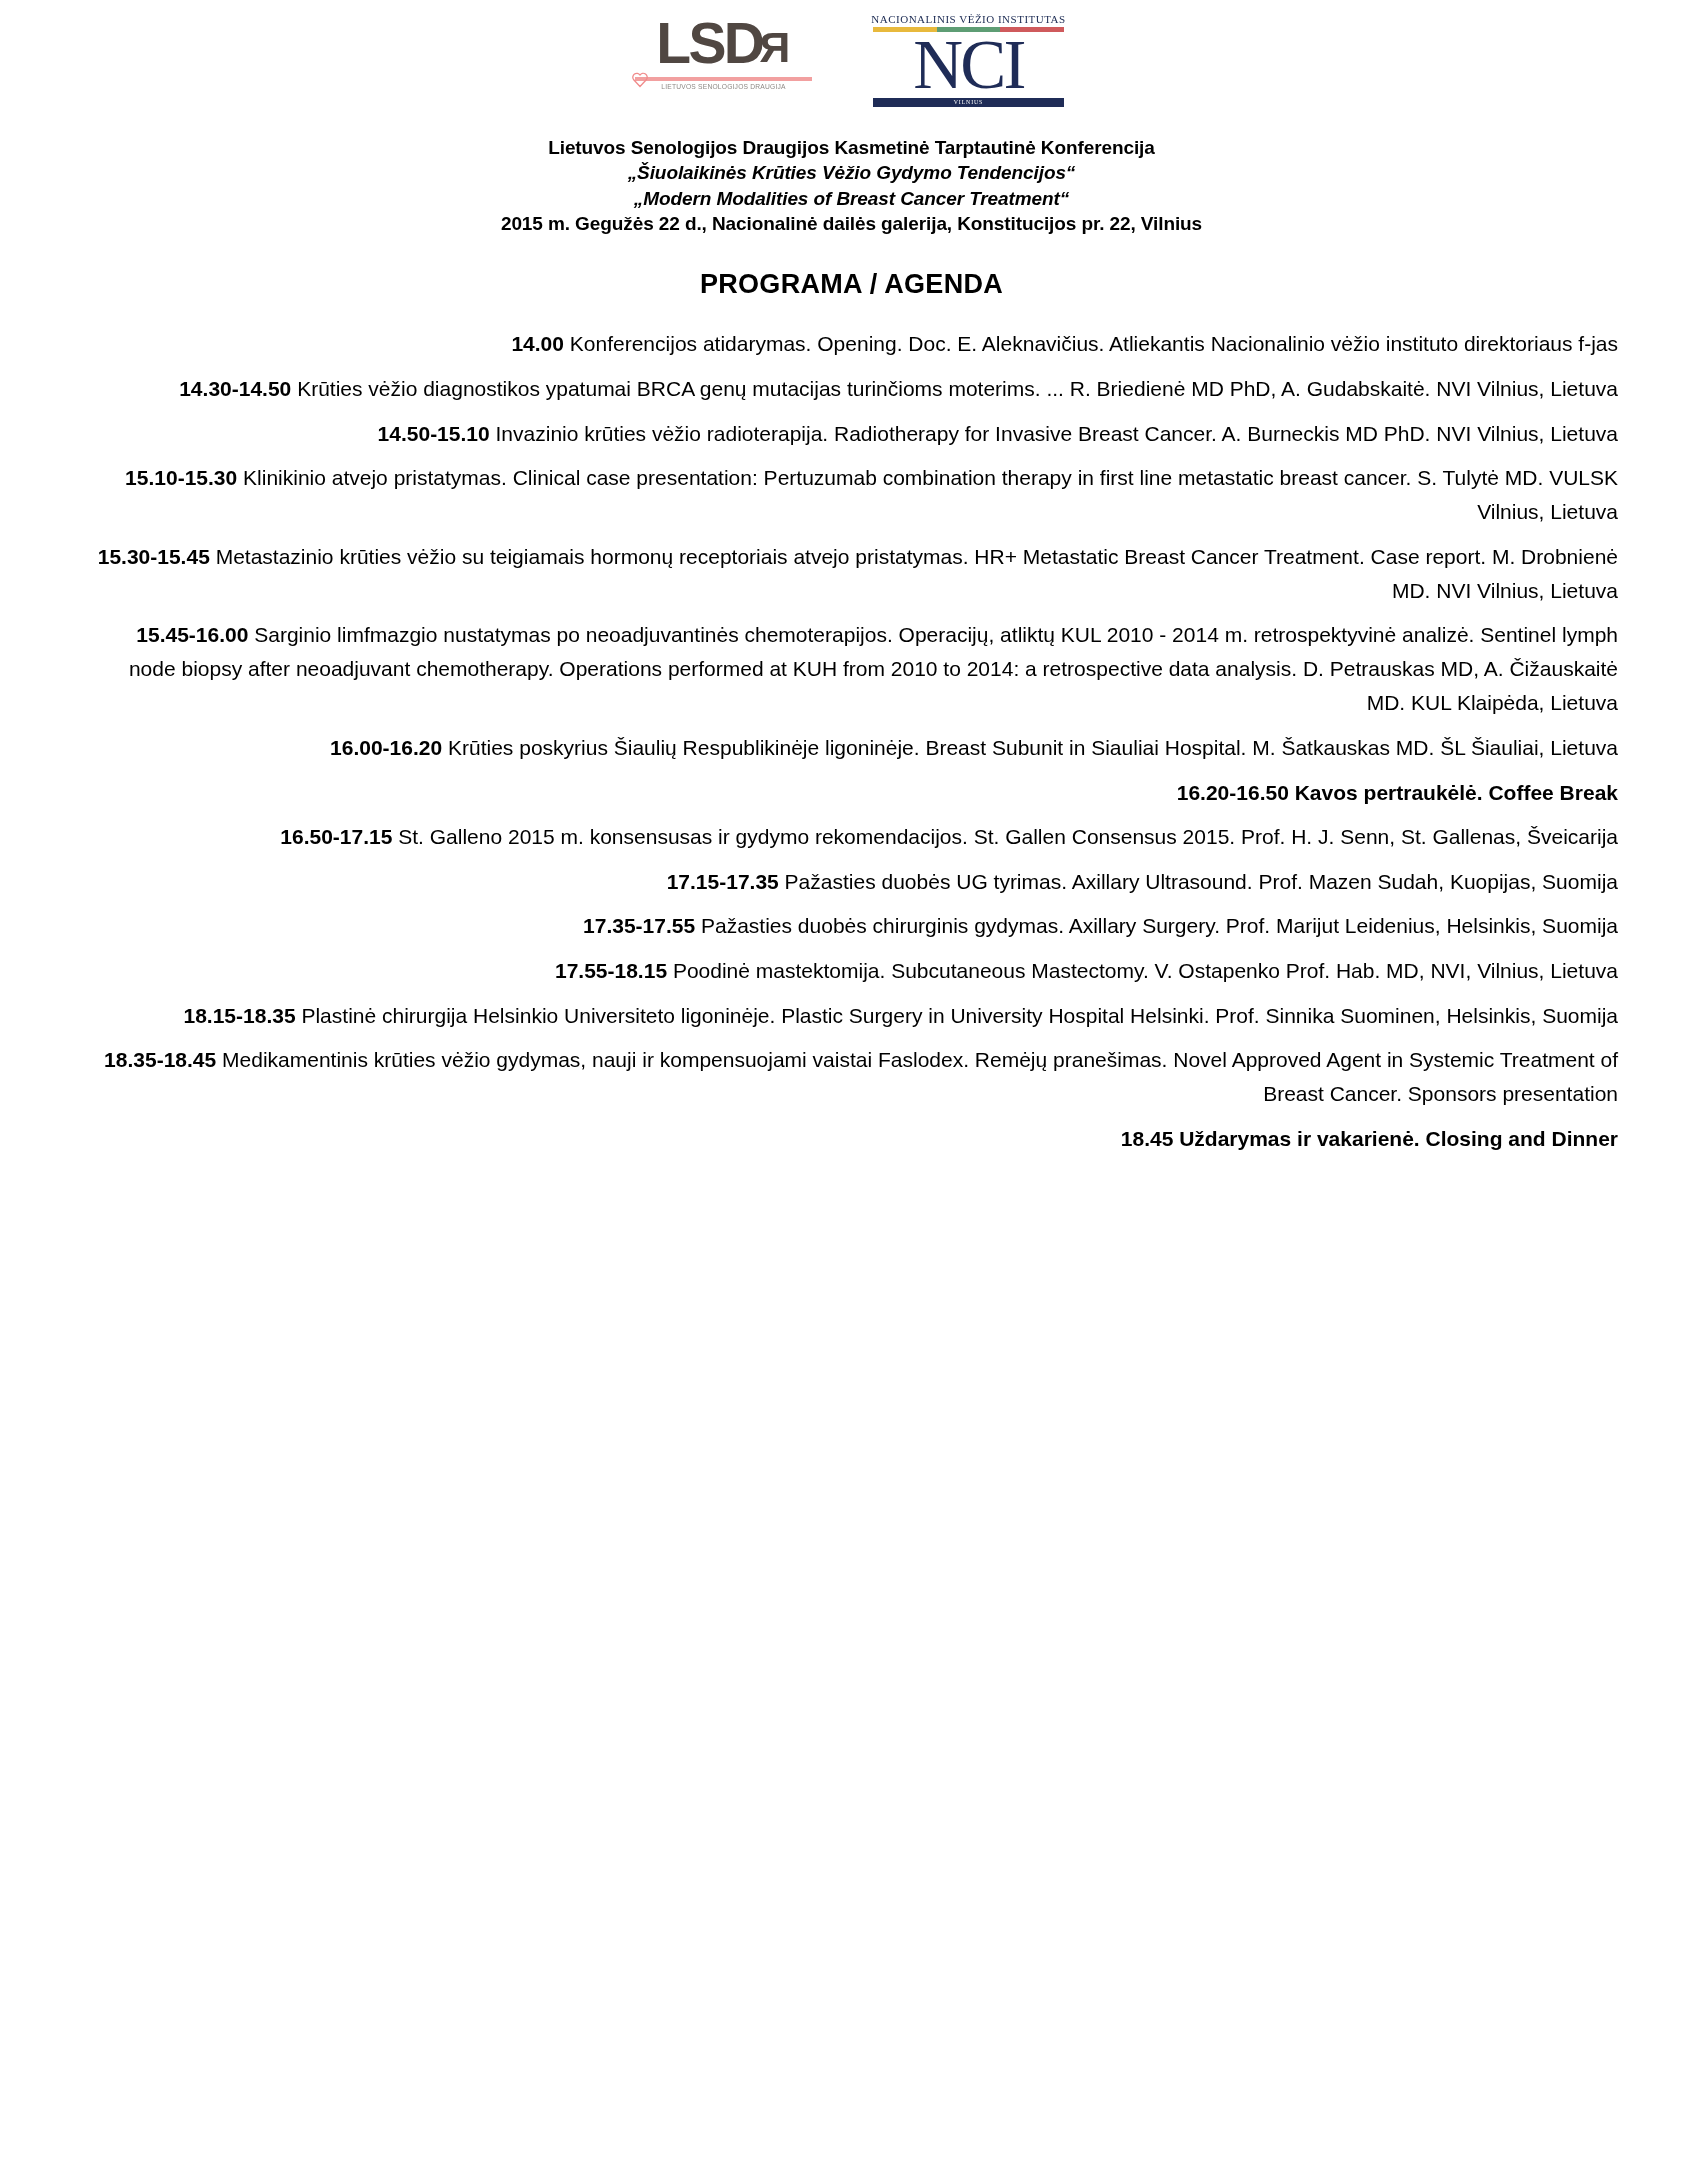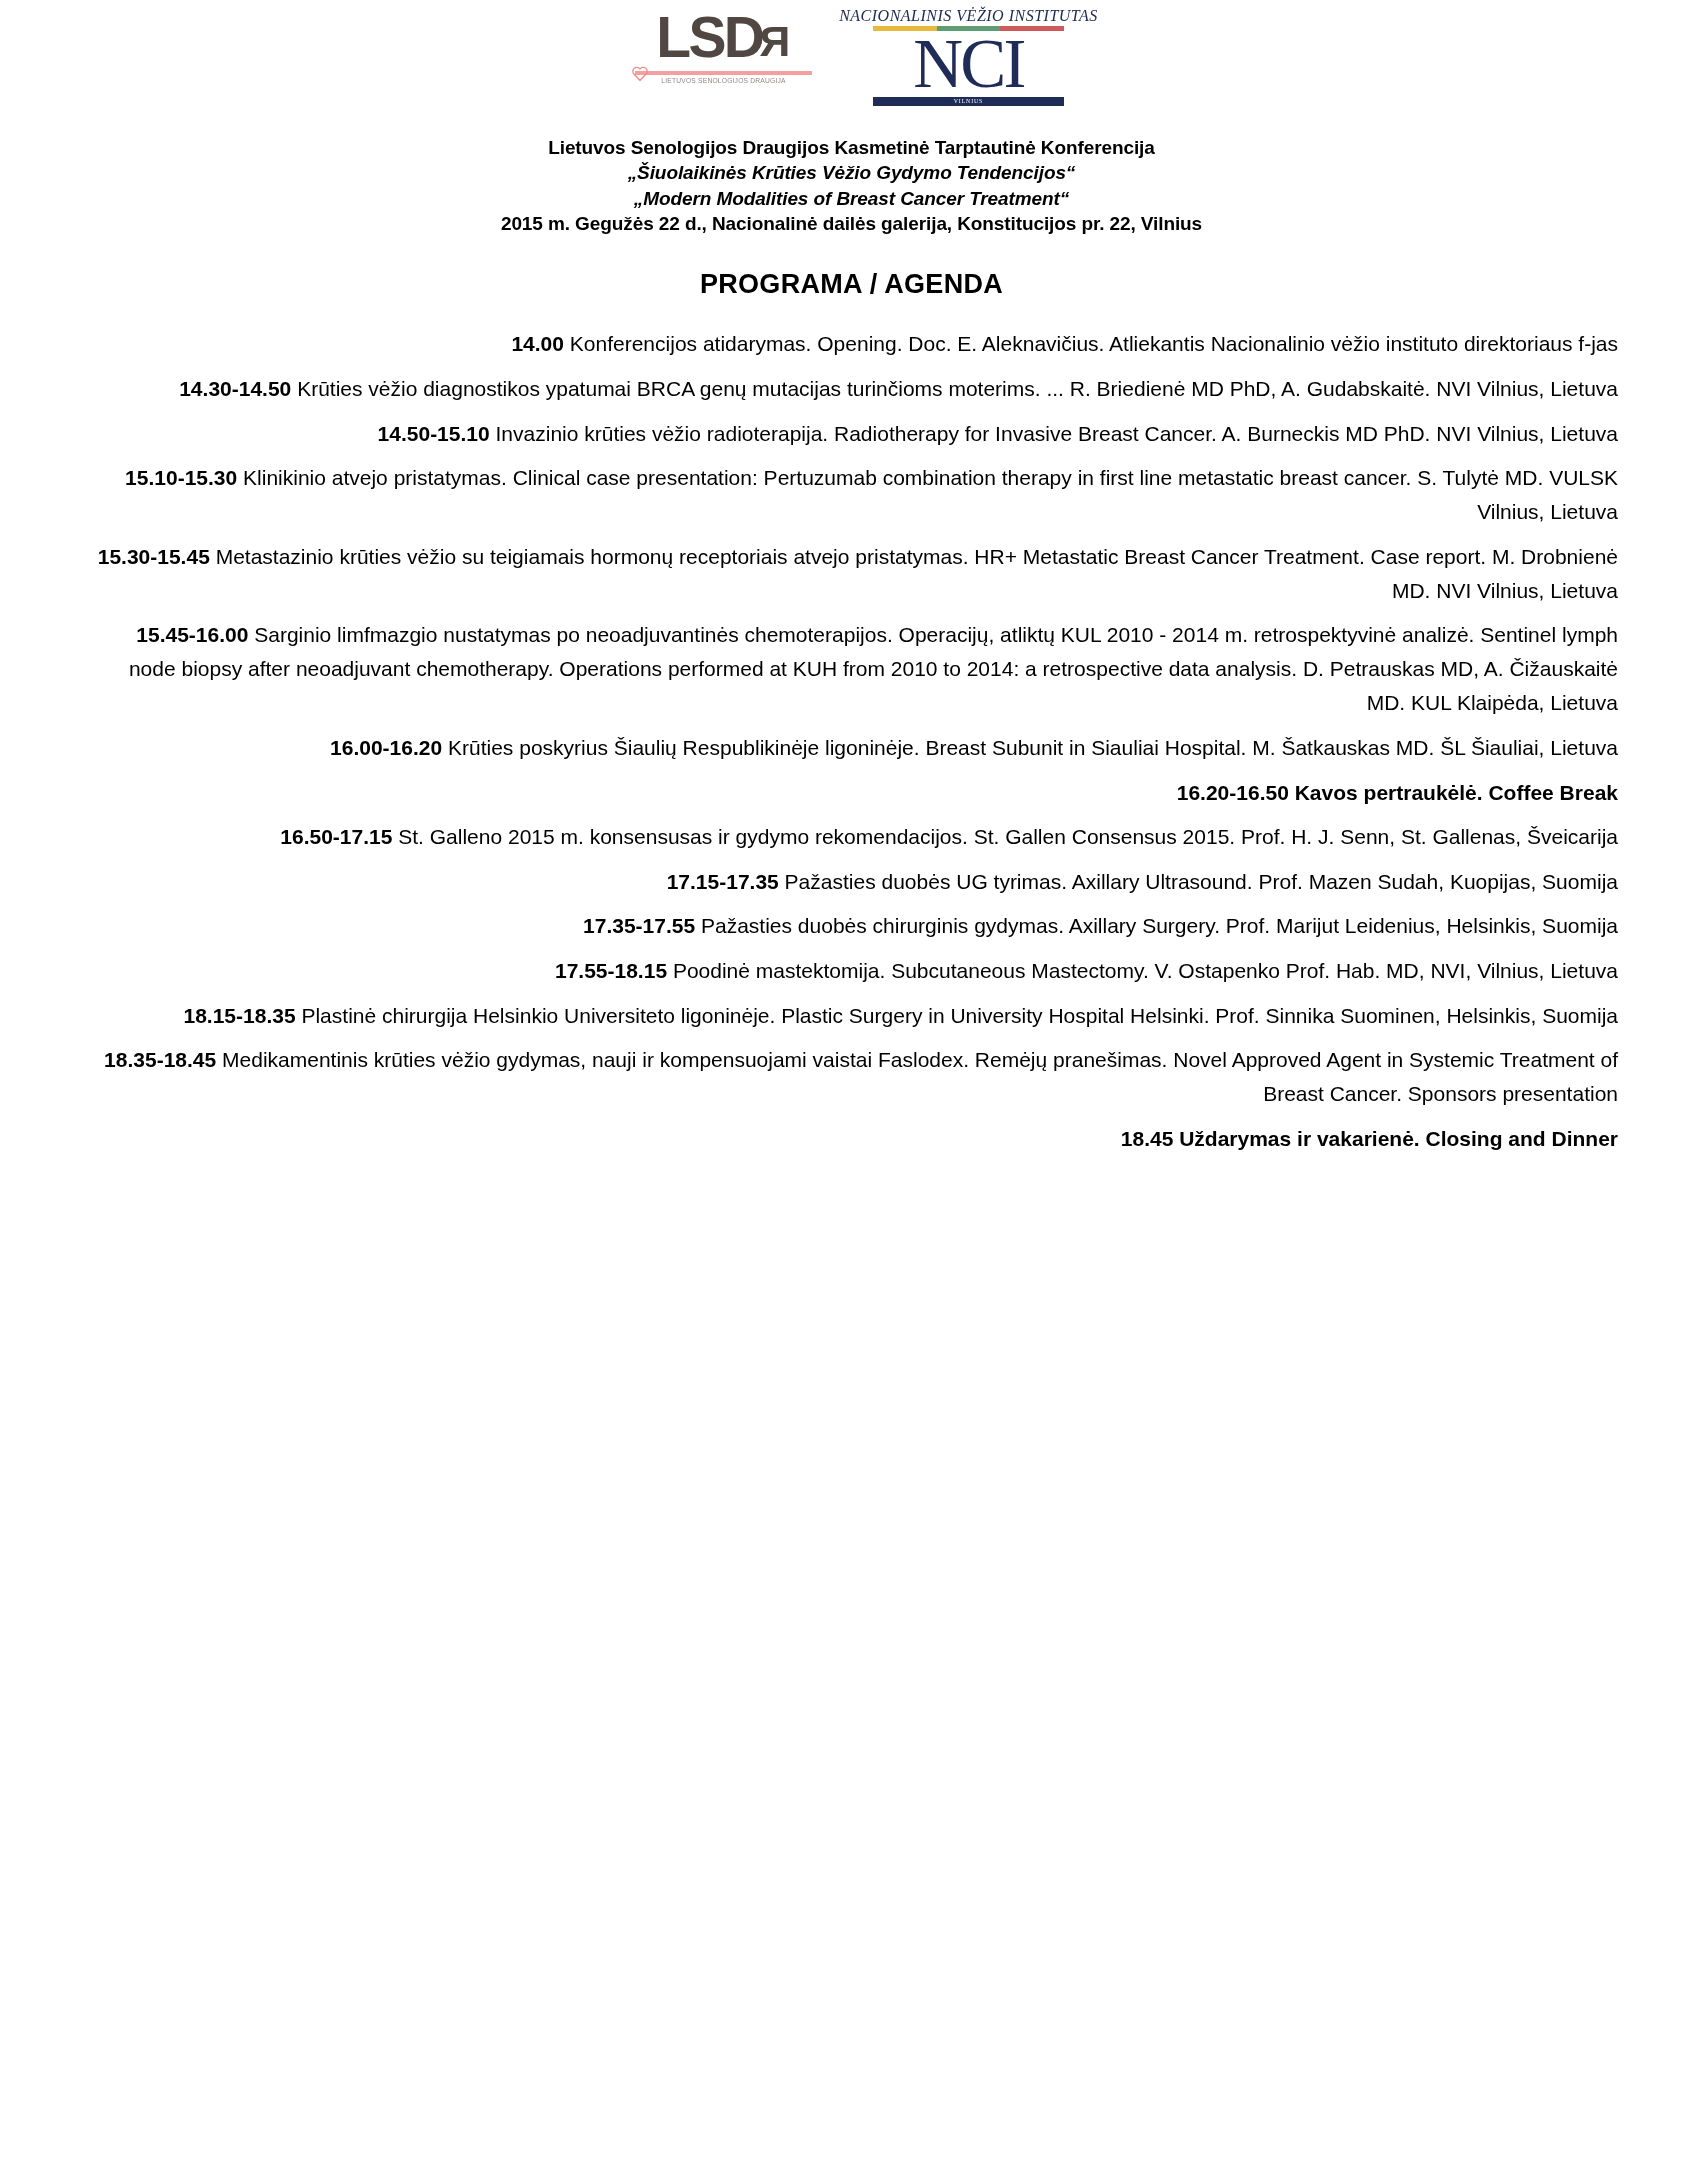--- a/index.html
+++ b/index.html
@@ -23,21 +23,21 @@
     position: relative;
     background: #ffffff;
   }
 
   
   .logo-band {
     display: flex;
     justify-content: center;
     align-items: flex-start;
     gap: 48px;
-    padding-top: 8px;
+    padding-top: 14px;
     height: 106px;
     box-sizing: border-box;
   }
 
   
   .lsdr-logo {
     width: 186px;
     display: flex;
     flex-direction: column;
     align-items: center;
@@ -86,26 +86,25 @@
 
   
   .nci-logo {
     width: 208px;
     display: flex;
     flex-direction: column;
     align-items: center;
   }
   .nci-toptext {
     font-family: "Liberation Serif", serif;
-    font-size: 16px;
+    font-size: 11px;
     letter-spacing: 0.5px;
     color: #1b2a52;
     white-space: nowrap;
     line-height: 1;
-    font-style: italic;
   }
   .nci-tribar {
     margin-top: 1.8px;
     width: 191px;
     height: 4.9px;
     display: flex;
   }
   .nci-tribar i { display: block; height: 100%; flex: 1; }
   .nci-tribar .c-yellow { background: #e8b93c; }
   .nci-tribar .c-green  { background: #5e9d74; }

